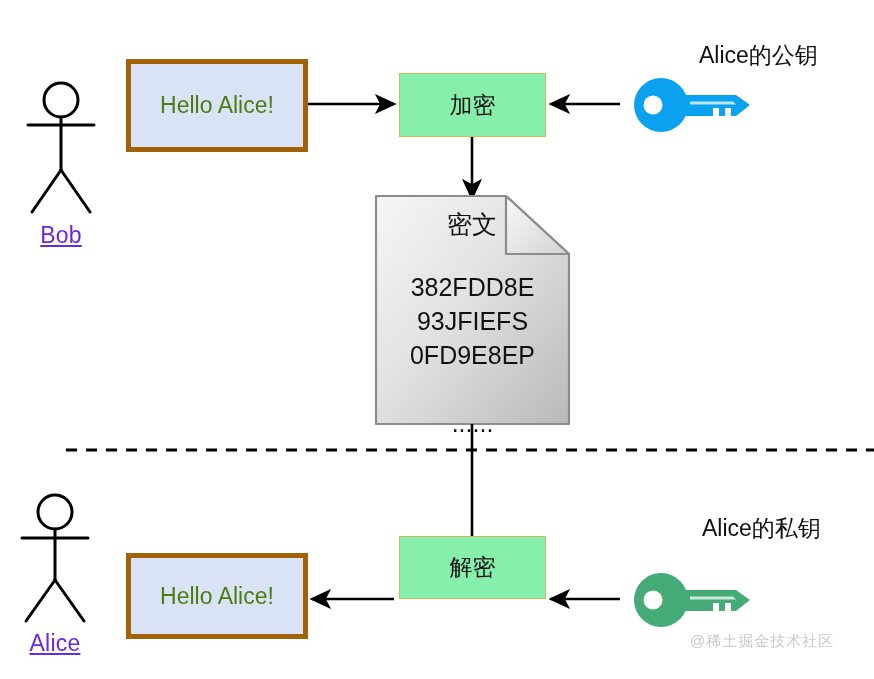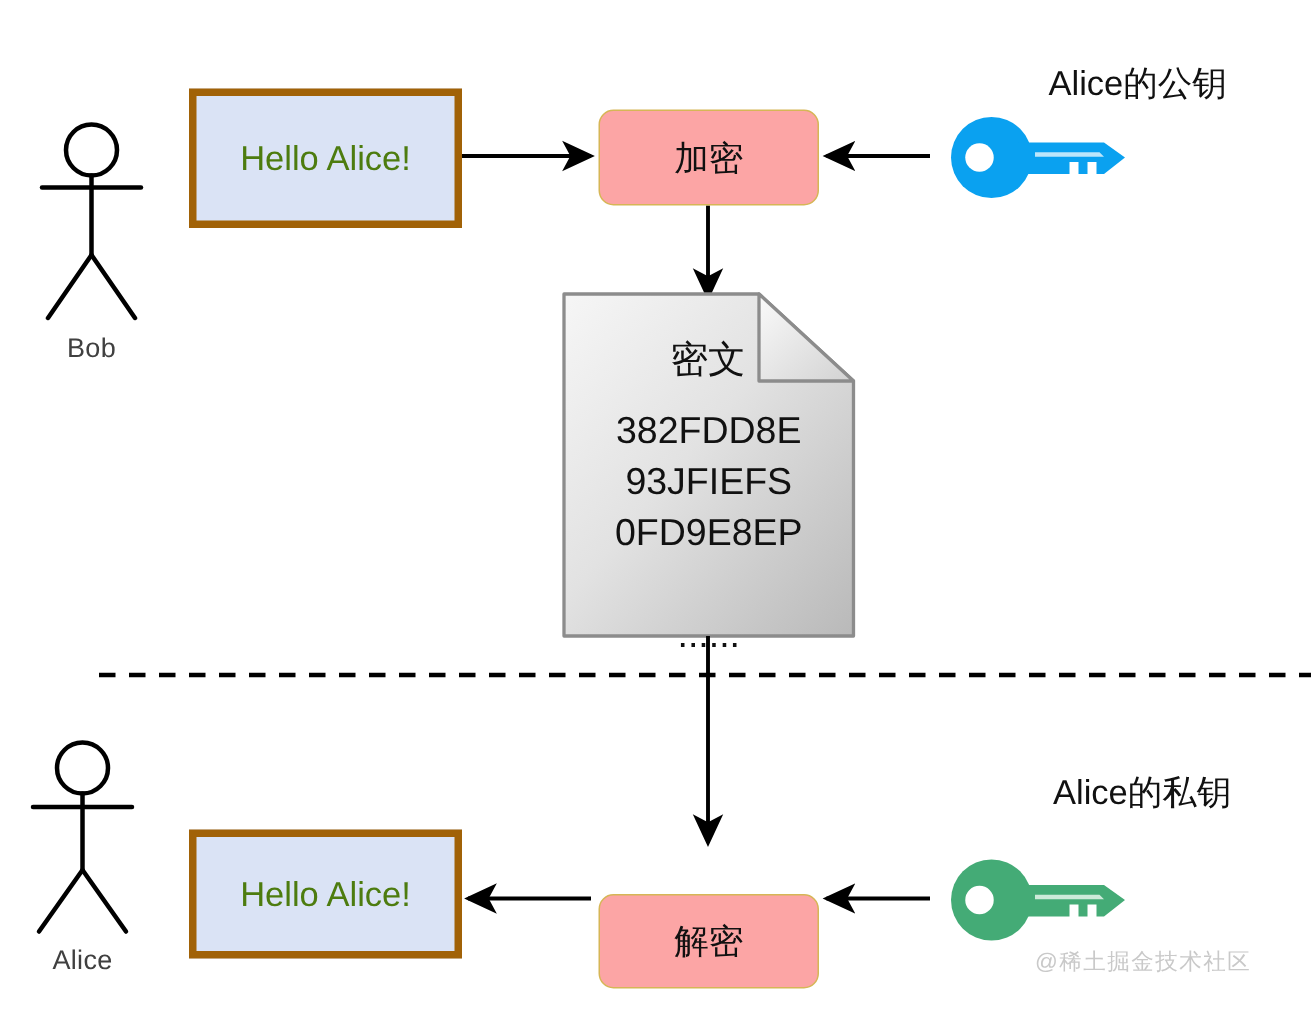--- a/index.html
+++ b/index.html
@@ -1,32 +1,32 @@
 <!DOCTYPE html>
 <html><head>
 <meta charset="utf-8">
 <style>
   html,body{margin:0;padding:0;background:#ffffff;}
   body{font-family:"Liberation Sans","DejaVu Sans",sans-serif;}
   #canvas{position:relative;width:874px;height:679px;background:#ffffff;overflow:hidden;}
 
   .actor-label{
-    position:absolute;font-size:18px;color:#404040;text-align:center;
-    width:120px;letter-spacing:0.2px;
+    position:absolute;font-size:23px;color:#6d28d9;text-align:center;
+    width:120px;letter-spacing:0.2px;text-decoration:underline;
   }
 
   .msg-box{
     position:absolute;background:#dae3f5;border:5px solid #a16207;
     display:flex;align-items:center;justify-content:center;
     font-size:23px;color:#4d7c0f;box-sizing:border-box;
   }
 
   .op-box{
-    position:absolute;background:#fca5a5;border:1.5px solid #d6b656;
-    border-radius:10px;display:flex;align-items:center;justify-content:center;
+    position:absolute;background:#86efac;border:1.5px solid #d6b656;
+    border-radius:0;display:flex;align-items:center;justify-content:center;
     font-size:23px;color:#111;box-sizing:border-box;
   }
 
   .key-label{
     position:absolute;font-size:23px;color:#111;white-space:nowrap;
   }
 
   .doc-text{
     position:absolute;text-align:center;font-size:25px;color:#111;
     line-height:34px;white-space:pre;width:195px;margin-top:20px;
@@ -116,29 +116,29 @@
   <div class="actor-label" style="left:1px;top:222px;">Bob</div>
 
   <div class="actor-label" style="left:-5px;top:630px;">Alice</div>
 
   <div class="msg-box" style="left:126px;top:59px;width:182px;height:93px;">Hello Alice!</div>
 
   <div class="op-box" style="left:399px;top:73px;width:147px;height:64px;">加密</div>
 
   <div class="key-label" style="left:699px;top:40px;">Alice的公钥</div>
 
-  <div class="doc-title" style="left:402px;top:208px;margin-top:15px;">密文</div>
+  <div class="doc-title" style="left:402px;top:208px;">密文</div>
 
   <div class="doc-text" style="left:375px;top:250px;">382FDD8E
 93JFIEFS
 0FD9E8EP
 
 ......</div>
 
   <div class="msg-box" style="left:126px;top:553px;width:182px;height:86px;">Hello Alice!</div>
 
-  <div class="op-box" style="left:399px;top:596px;width:147px;height:63px;">解密</div>
+  <div class="op-box" style="left:399px;top:536px;width:147px;height:63px;">解密</div>
 
   <div class="key-label" style="left:702px;top:513px;">Alice的私钥</div>
 
   <div class="watermark" style="left:690px;top:632px;">@稀土掘金技术社区</div>
 
 </div>
 
 </body></html>

